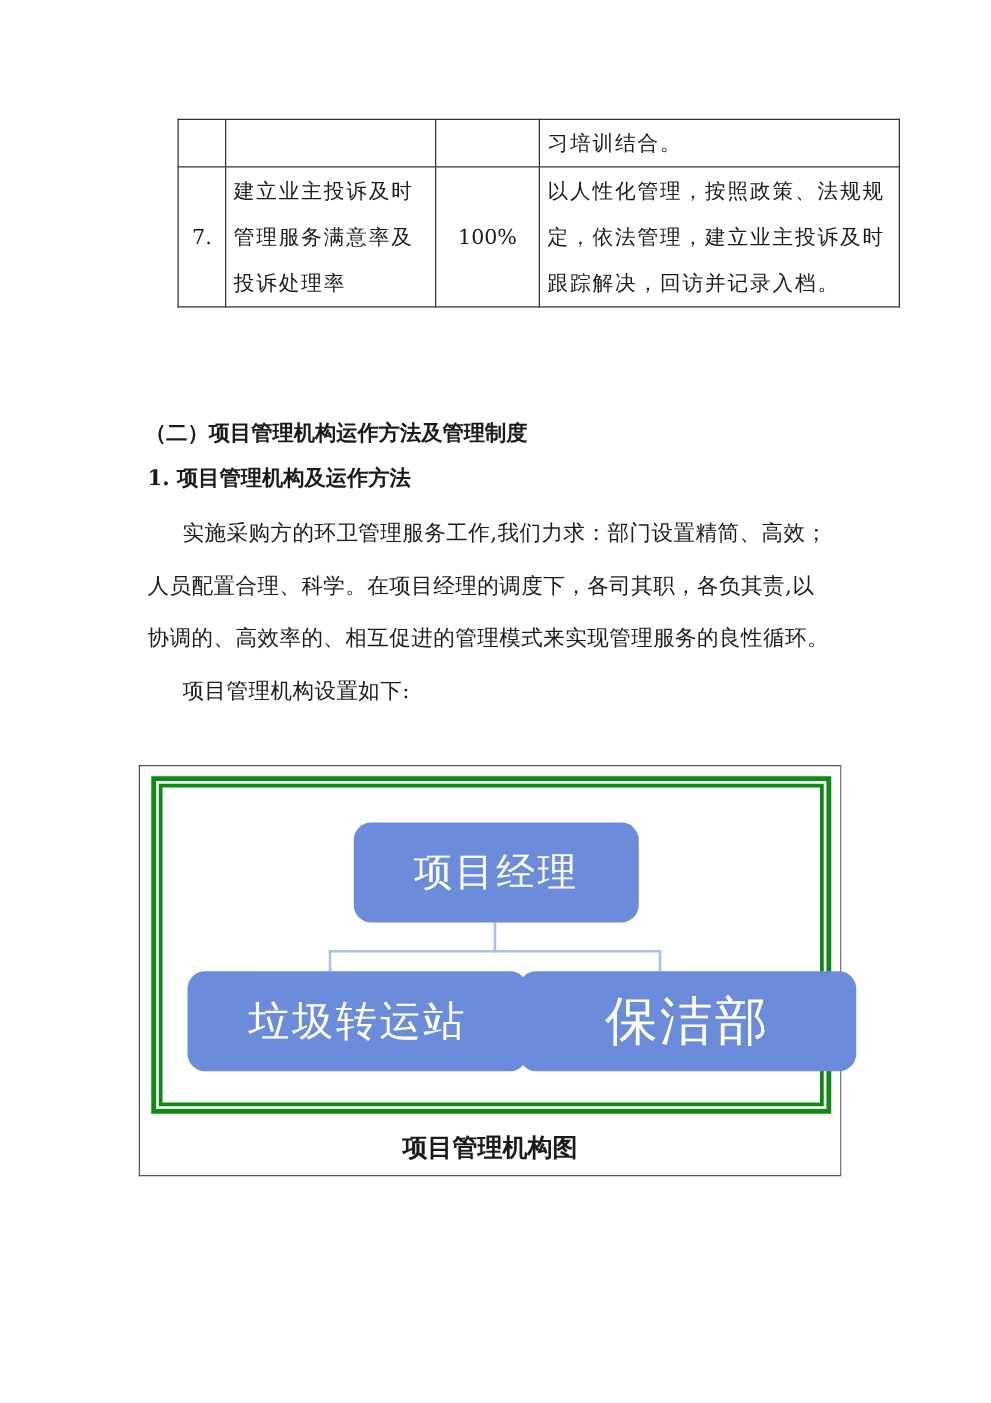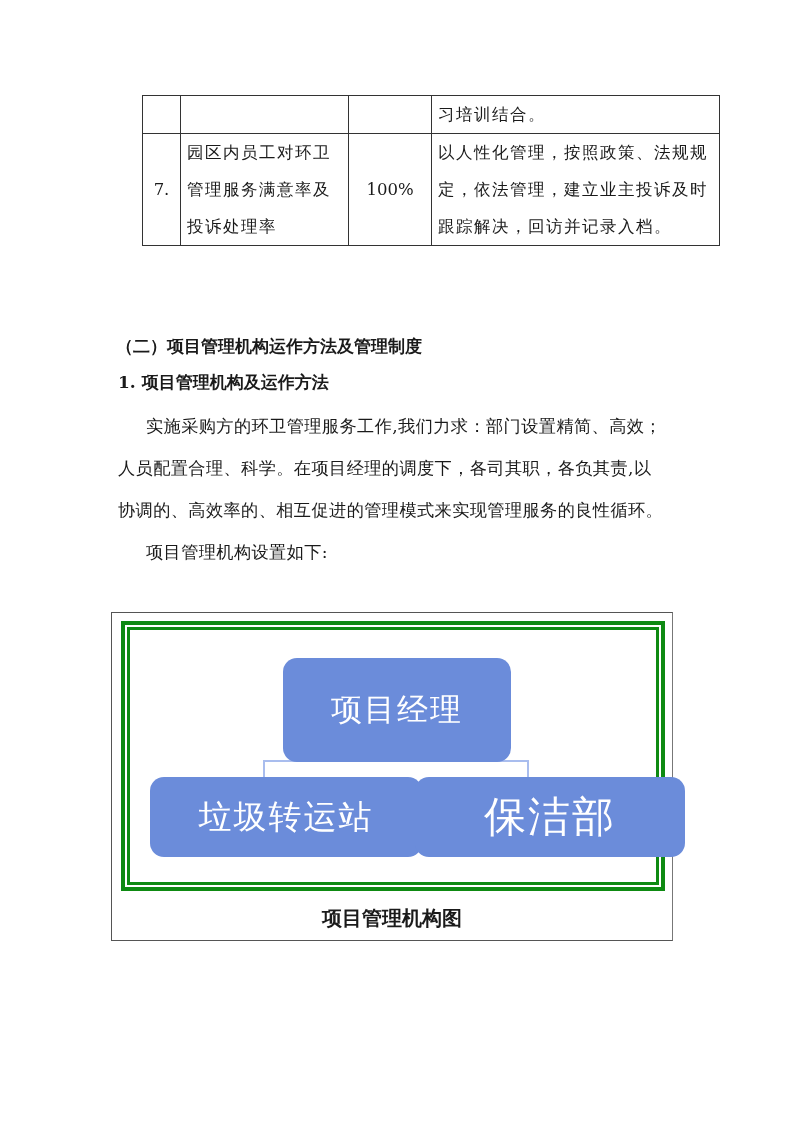--- a/index.html
+++ b/index.html
@@ -101,21 +101,21 @@
     <td class="c-num"></td>
     <td class="c-item"></td>
     <td class="c-val"></td>
     <td class="c-desc">
       <div>习培训结合。</div>
     </td>
   </tr>
   <tr class="r2">
     <td class="c-num">7.</td>
     <td class="c-item">
-      <div>园区内员工对环卫</div>
+      <div>建立业主投诉及时</div>
       <div>管理服务满意率及</div>
       <div>投诉处理率</div>
     </td>
     <td class="c-val">100%</td>
     <td class="c-desc">
       <div>以人性化管理，按照政策、法规规</div>
       <div>定，依法管理，建立业主投诉及时</div>
       <div>跟踪解决，回访并记录入档。</div>
     </td>
   </tr>
@@ -133,21 +133,21 @@
 <div class="fig-frame"></div>
 <div class="green-outer"></div>
 <div class="green-mid"></div>
 <div class="green-inner"></div>
 
 <div class="line" style="left:395px; top:737px; width:2px; height:25px;"></div>
 <div class="line" style="left:263px; top:760px; width:266px; height:2px;"></div>
 <div class="line" style="left:263px; top:760px; width:2px; height:17px;"></div>
 <div class="line" style="left:527px; top:760px; width:2px; height:17px;"></div>
 
-<div class="org-box" style="left:283px; top:658px; width:228px; height:104px; font-size:31px;">
+<div class="org-box" style="left:283px; top:658px; width:228px; height:80px; font-size:31px;">
   <span>项目经理</span>
 </div>
 <div class="org-box" style="left:150px; top:777px; width:272px; height:80px; font-size:33px;">
   <span>垃圾转运站</span>
 </div>
 <div class="org-box" style="left:415px; top:777px; width:270px; height:80px; font-size:42px;">
   <span>保洁部</span>
 </div>
 
 <div class="caption">项目管理机构图</div>

